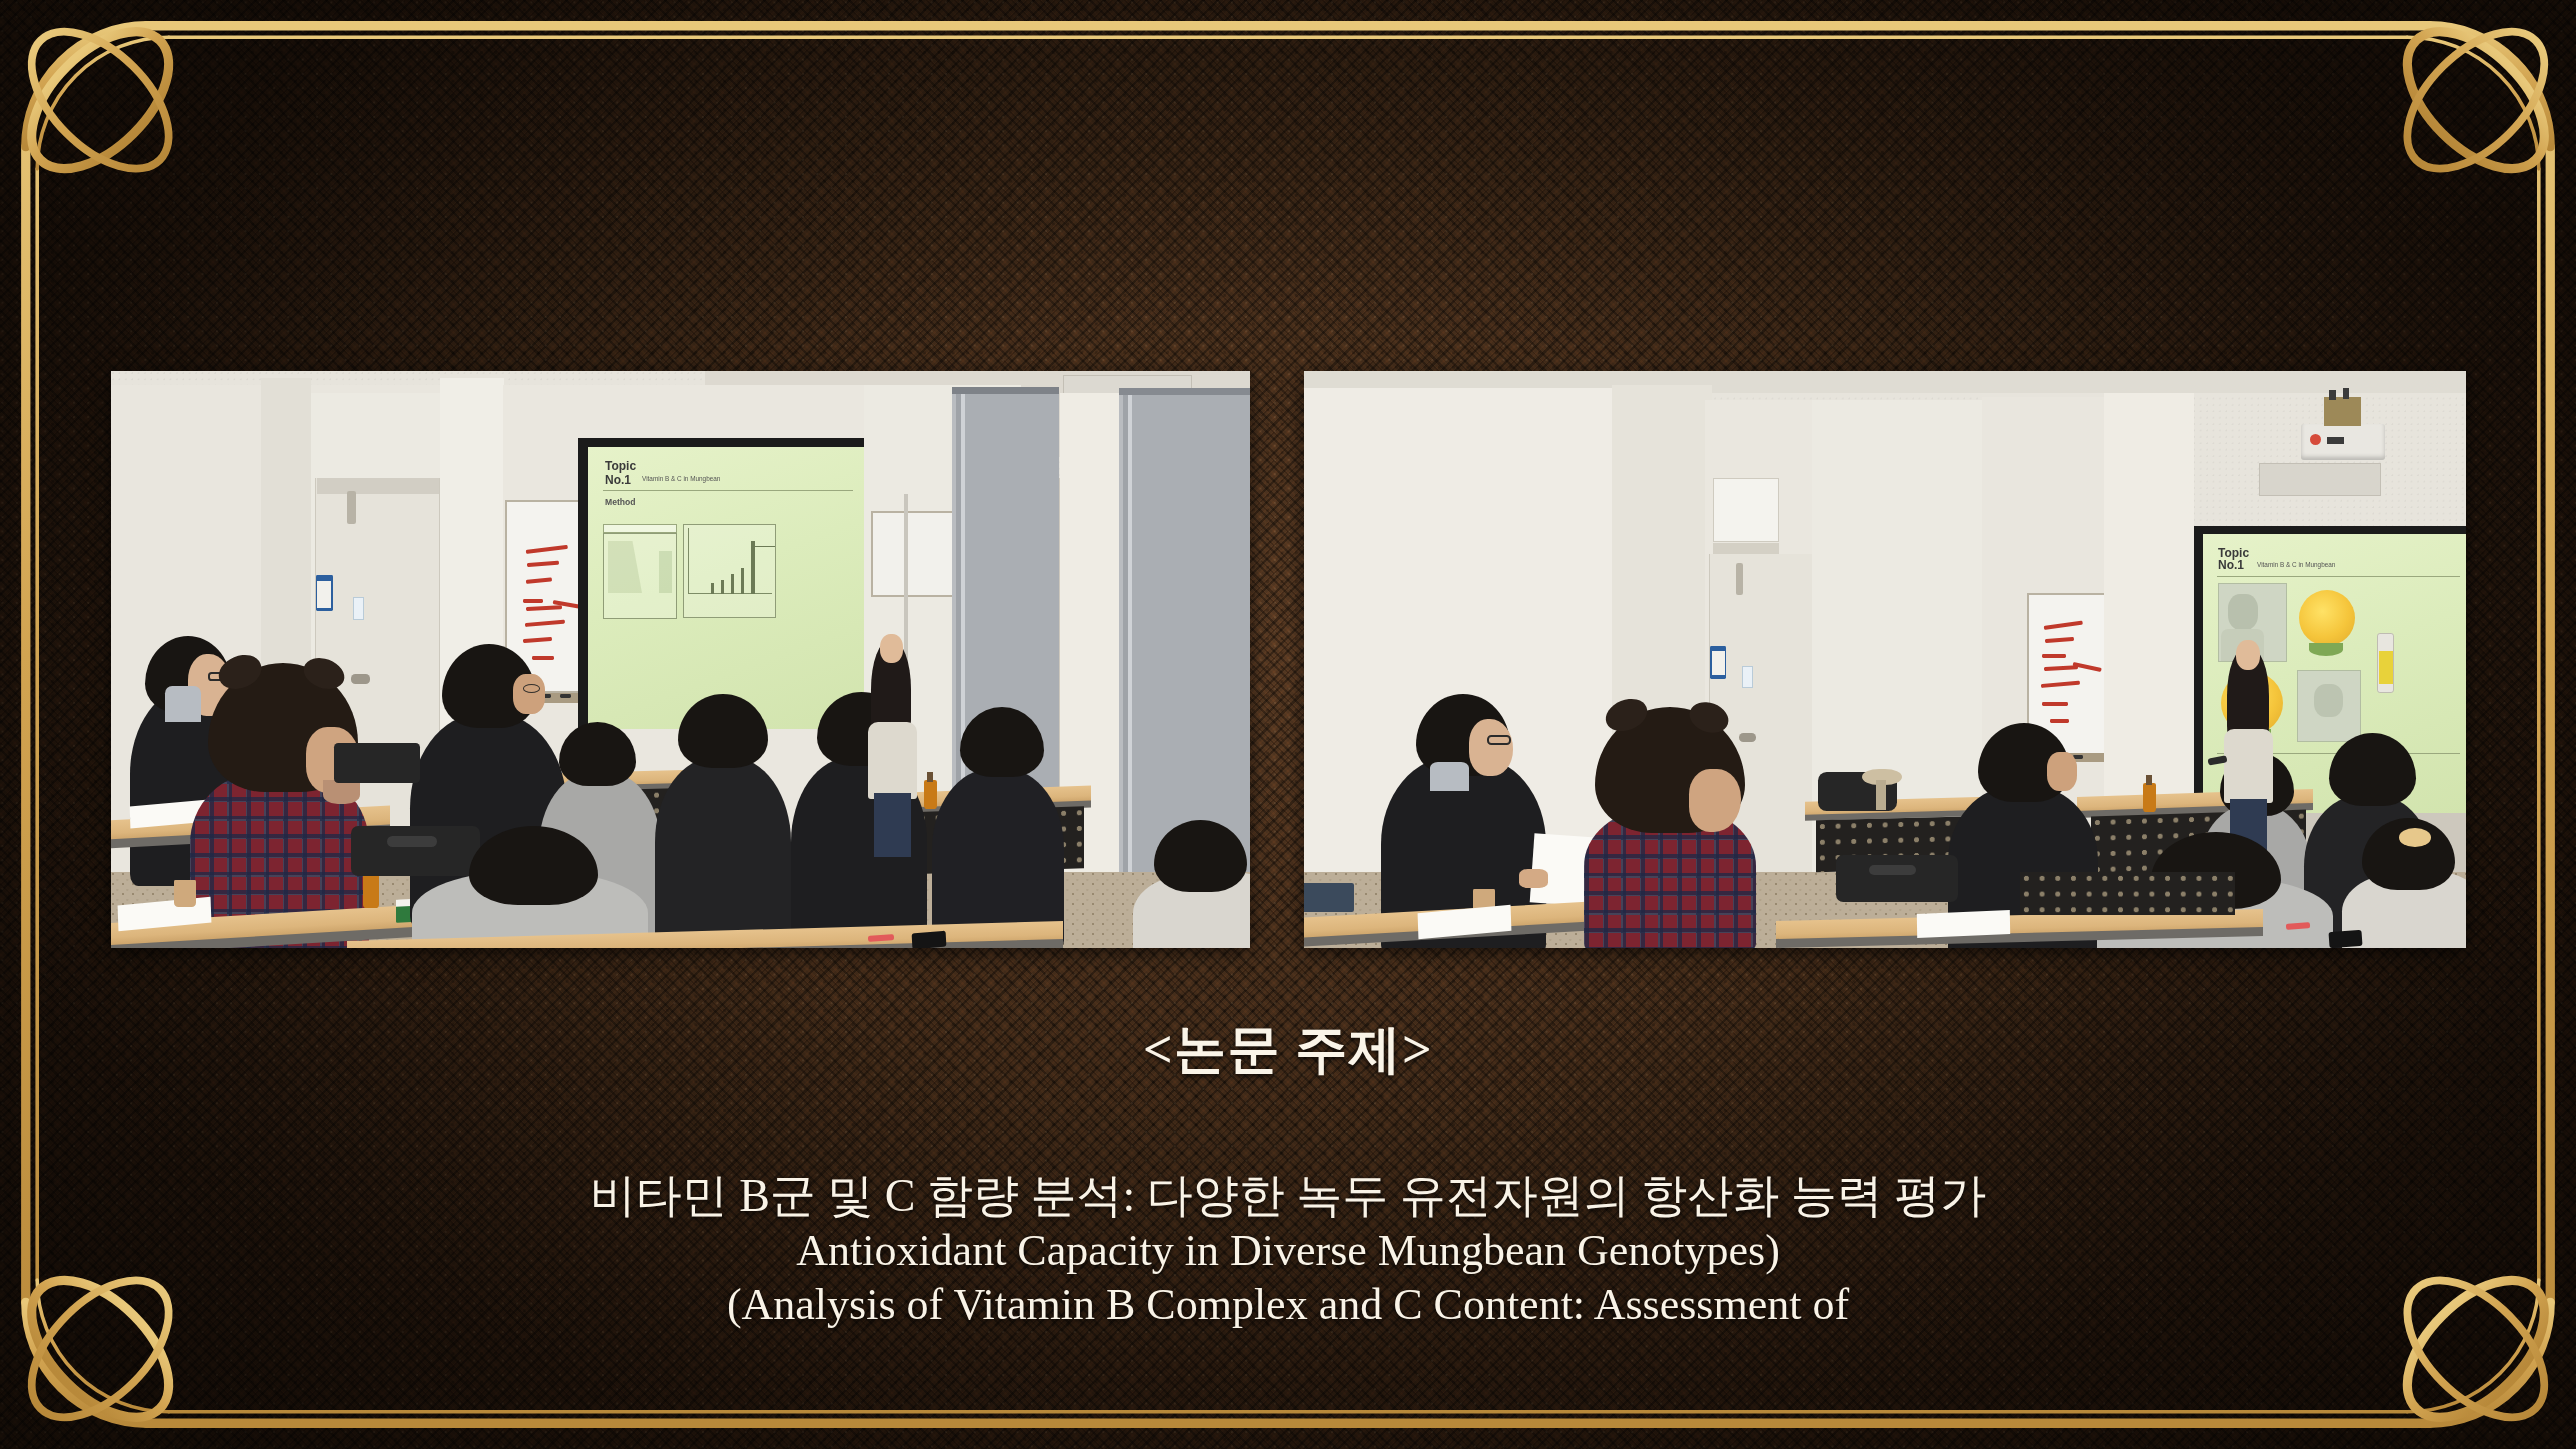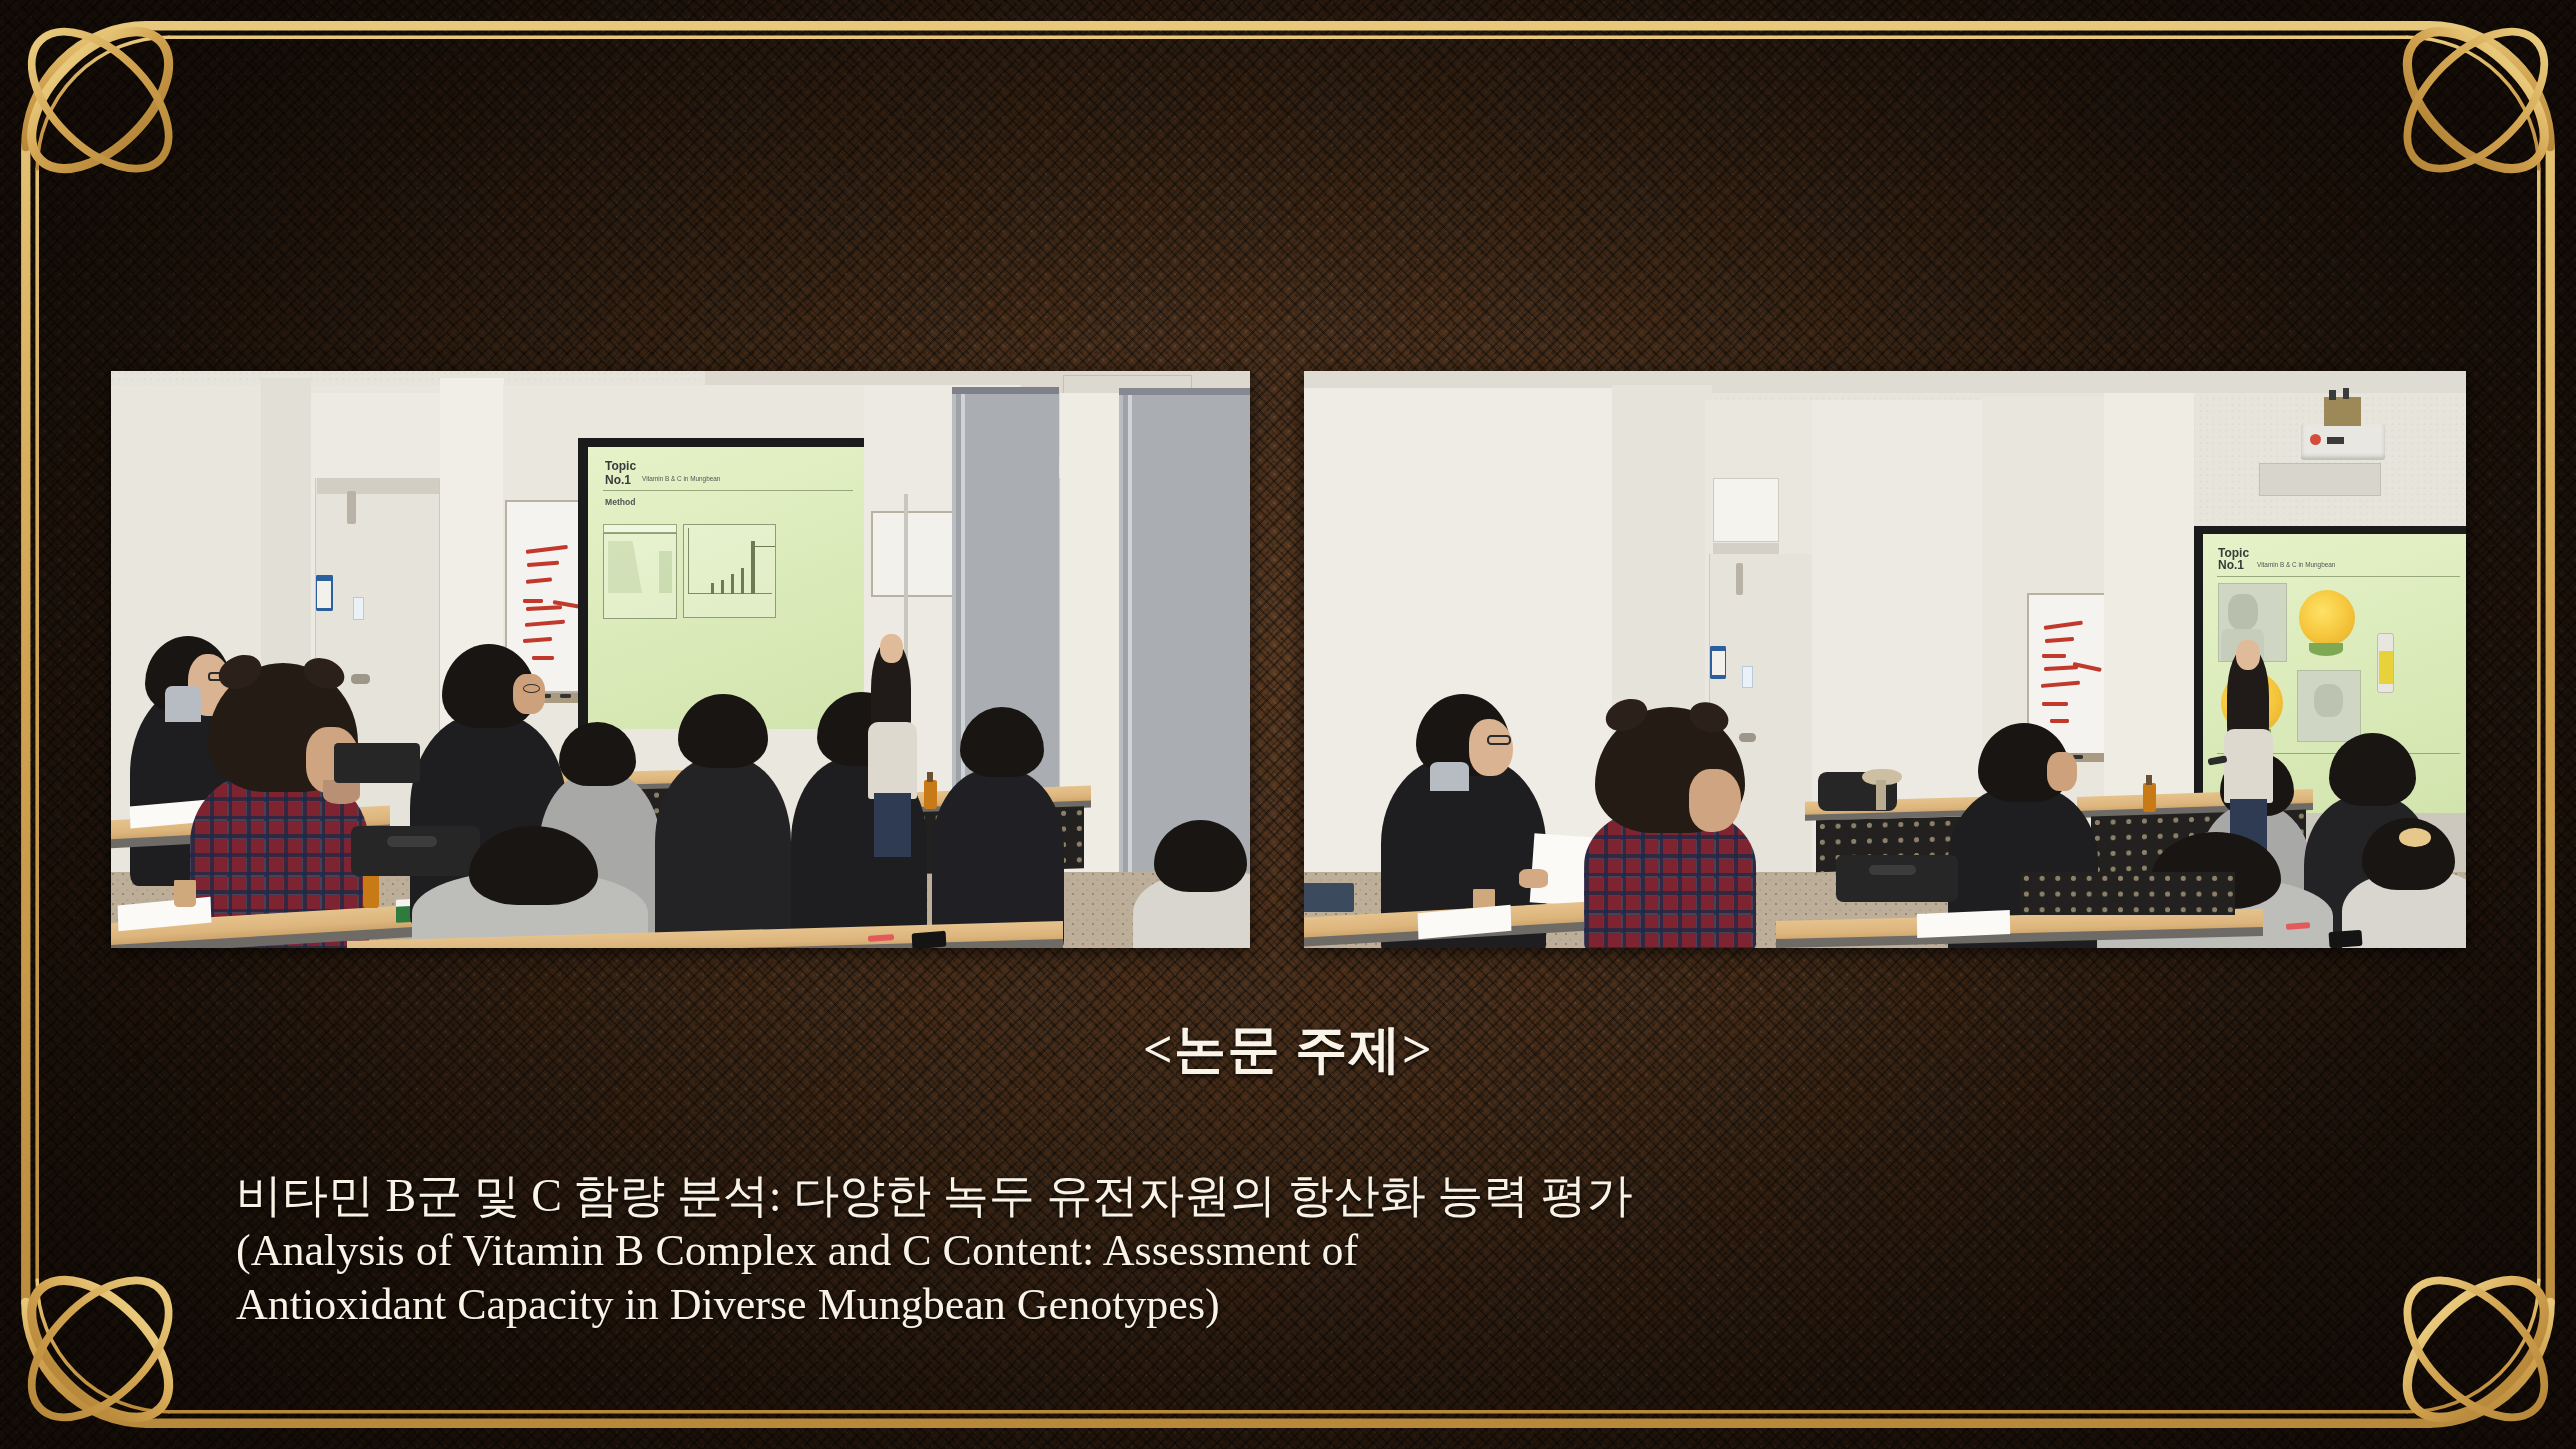--- a/index.html
+++ b/index.html
@@ -161,21 +161,21 @@
   
   .subject-label{
     position:absolute; left:0; right:0; top:1015px;
     text-align:center; color:#faf4e8;
     font-family:"Liberation Serif", serif;
     font-size:52px; font-weight:700; letter-spacing:1.4px;
     text-shadow:0 2.1px 5.7px rgba(0,0,0,.85);
   }
   .title-block{
     position:absolute; left:236px; right:236px; top:1168px;
-    text-align:left; color:#f9f3e7;
+    text-align:center; color:#f9f3e7;
     font-family:"Liberation Serif", serif;
     line-height:1.22;
     text-shadow:0 2.1px 5.7px rgba(0,0,0,.85);
   }
   .title-ko{ font-size:46px; font-weight:400; }
   .title-en{ font-size:44px; font-weight:400; }
 </style>
 </head>
 <body>
 
@@ -482,22 +482,22 @@
       <div class="el" style="left:982px;top:552px;width:24px;height:5.7px;background:#e25a5a;border-radius:2.1px;transform:rotate(-4deg);"></div>
       <div class="el paper" style="left:613px;top:541px;width:93px;height:24px;transform:skewY(-1.4deg) rotate(-1deg);"></div>
 
     </div>
   </div>
 
   <div class="subject-label">&lt;논문 주제&gt;</div>
 
   <div class="title-block">
     <div class="title-ko">비타민 B군 및 C 함량 분석: 다양한 녹두 유전자원의 항산화 능력 평가</div>
+    <div class="title-en">Antioxidant Capacity in Diverse Mungbean Genotypes)</div>
     <div class="title-en">(Analysis of Vitamin B Complex and C Content: Assessment of</div>
-    <div class="title-en">Antioxidant Capacity in Diverse Mungbean Genotypes)</div>
   </div>
 
   <div id="frame">
     <svg viewBox="0 0 3600 2025" xmlns="http://www.w3.org/2000/svg">
       <defs>
         <linearGradient id="gold" x1="0" y1="0" x2="0" y2="1">
           <stop offset="0%" stop-color="#e8c87a"></stop>
           <stop offset="45%" stop-color="#d2a451"></stop>
           <stop offset="100%" stop-color="#b8893a"></stop>
         </linearGradient>

